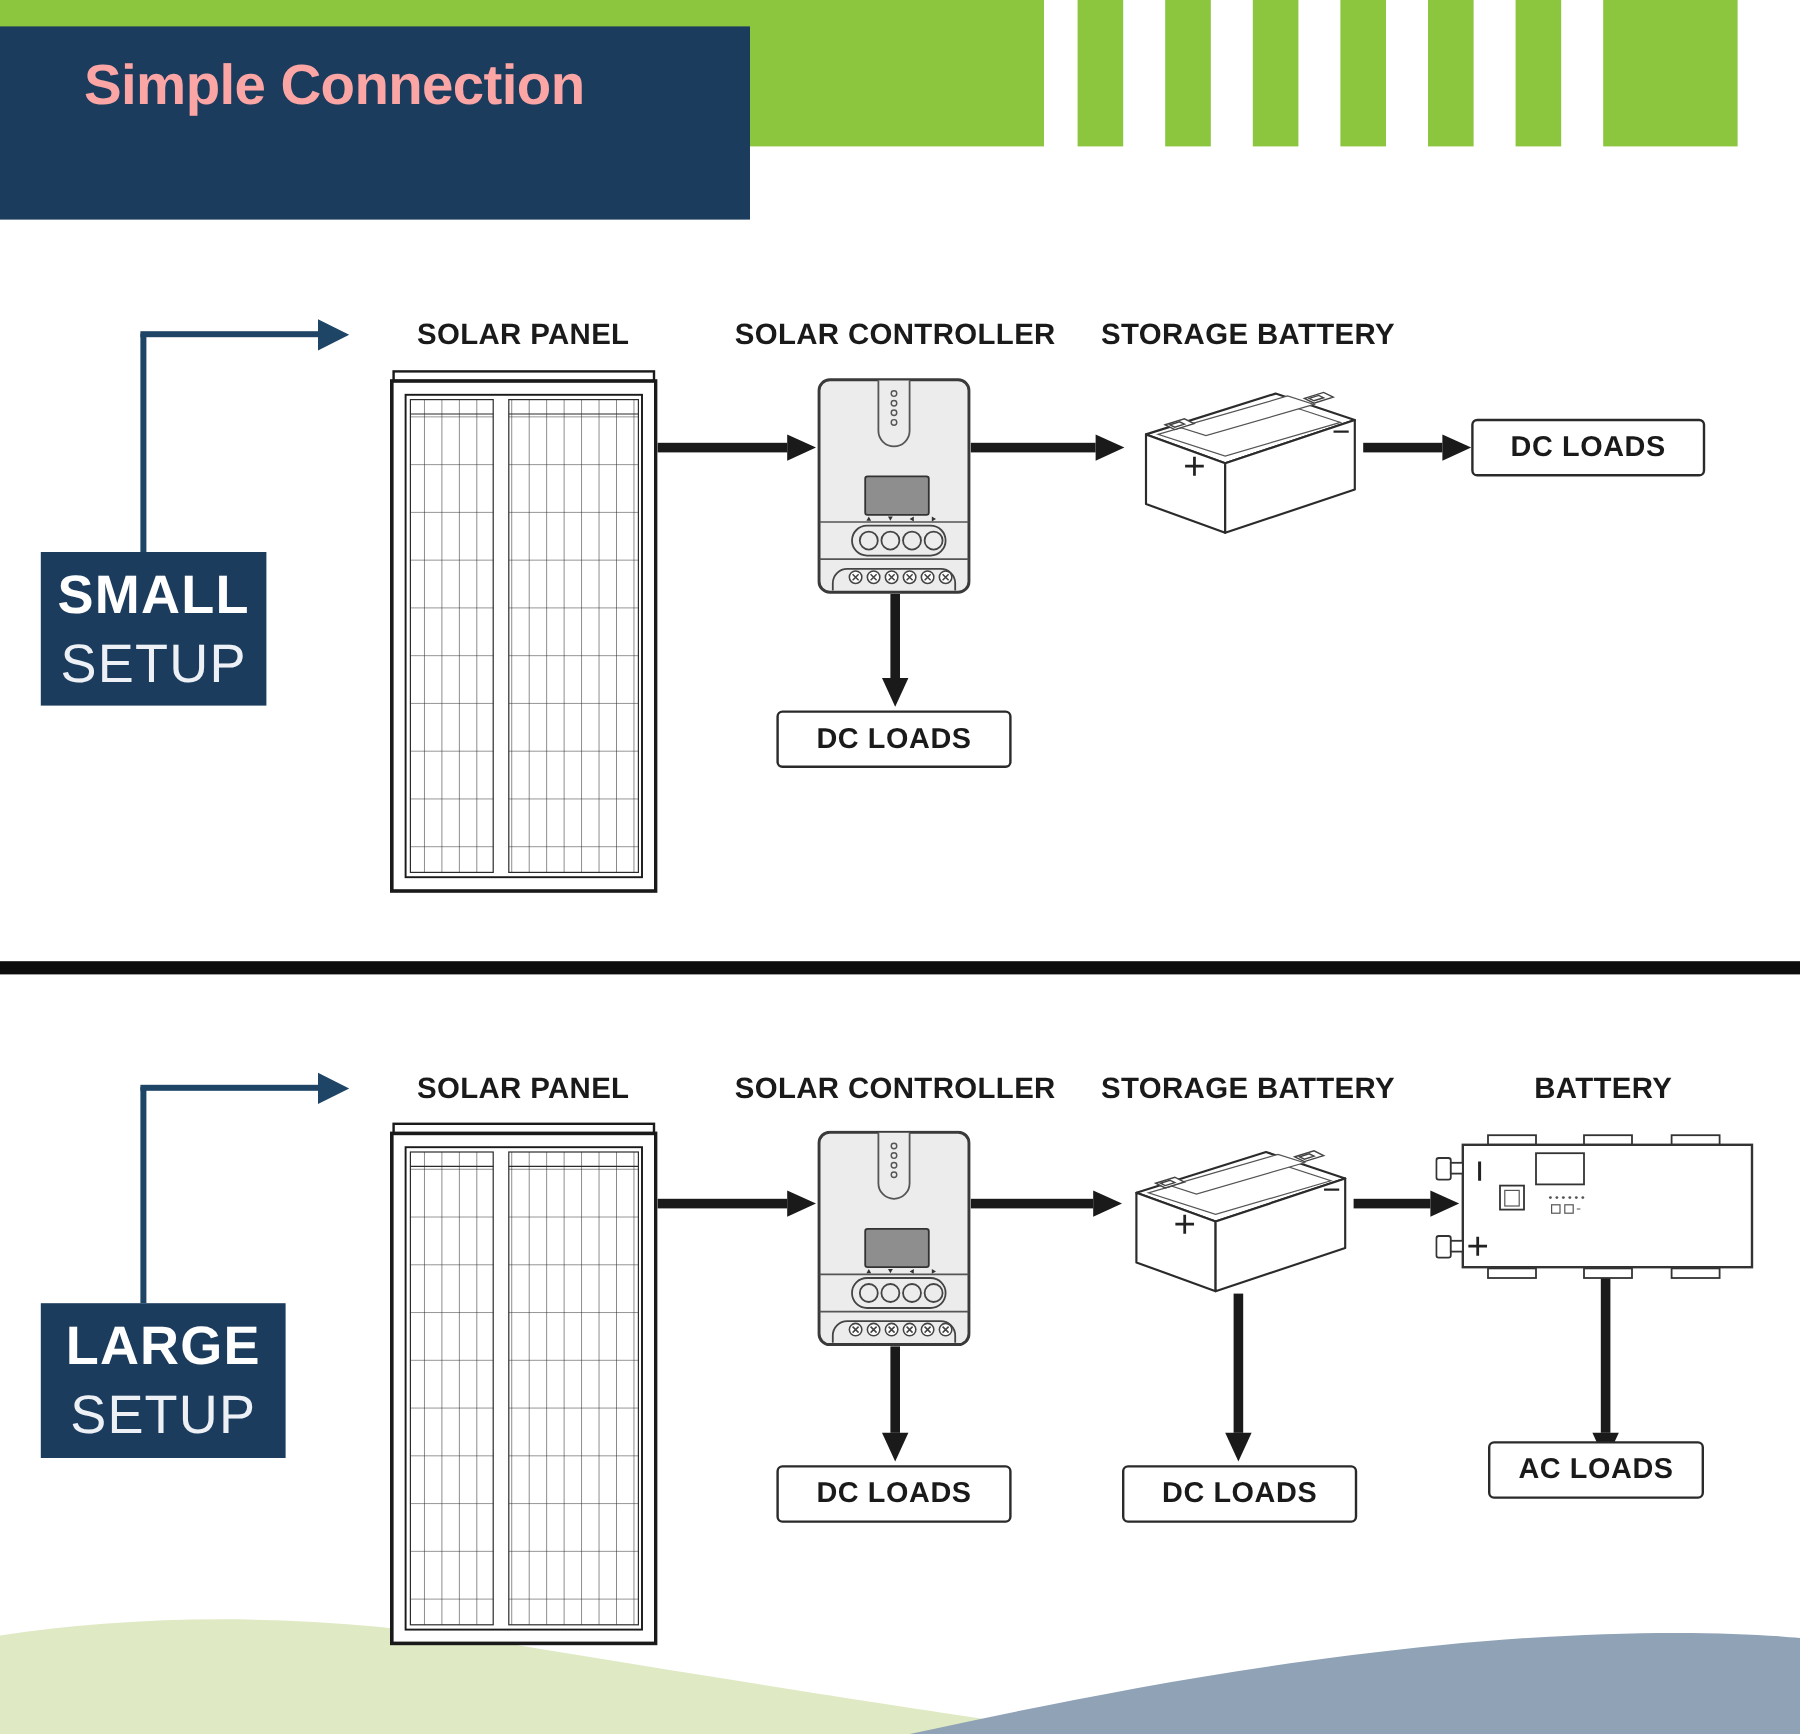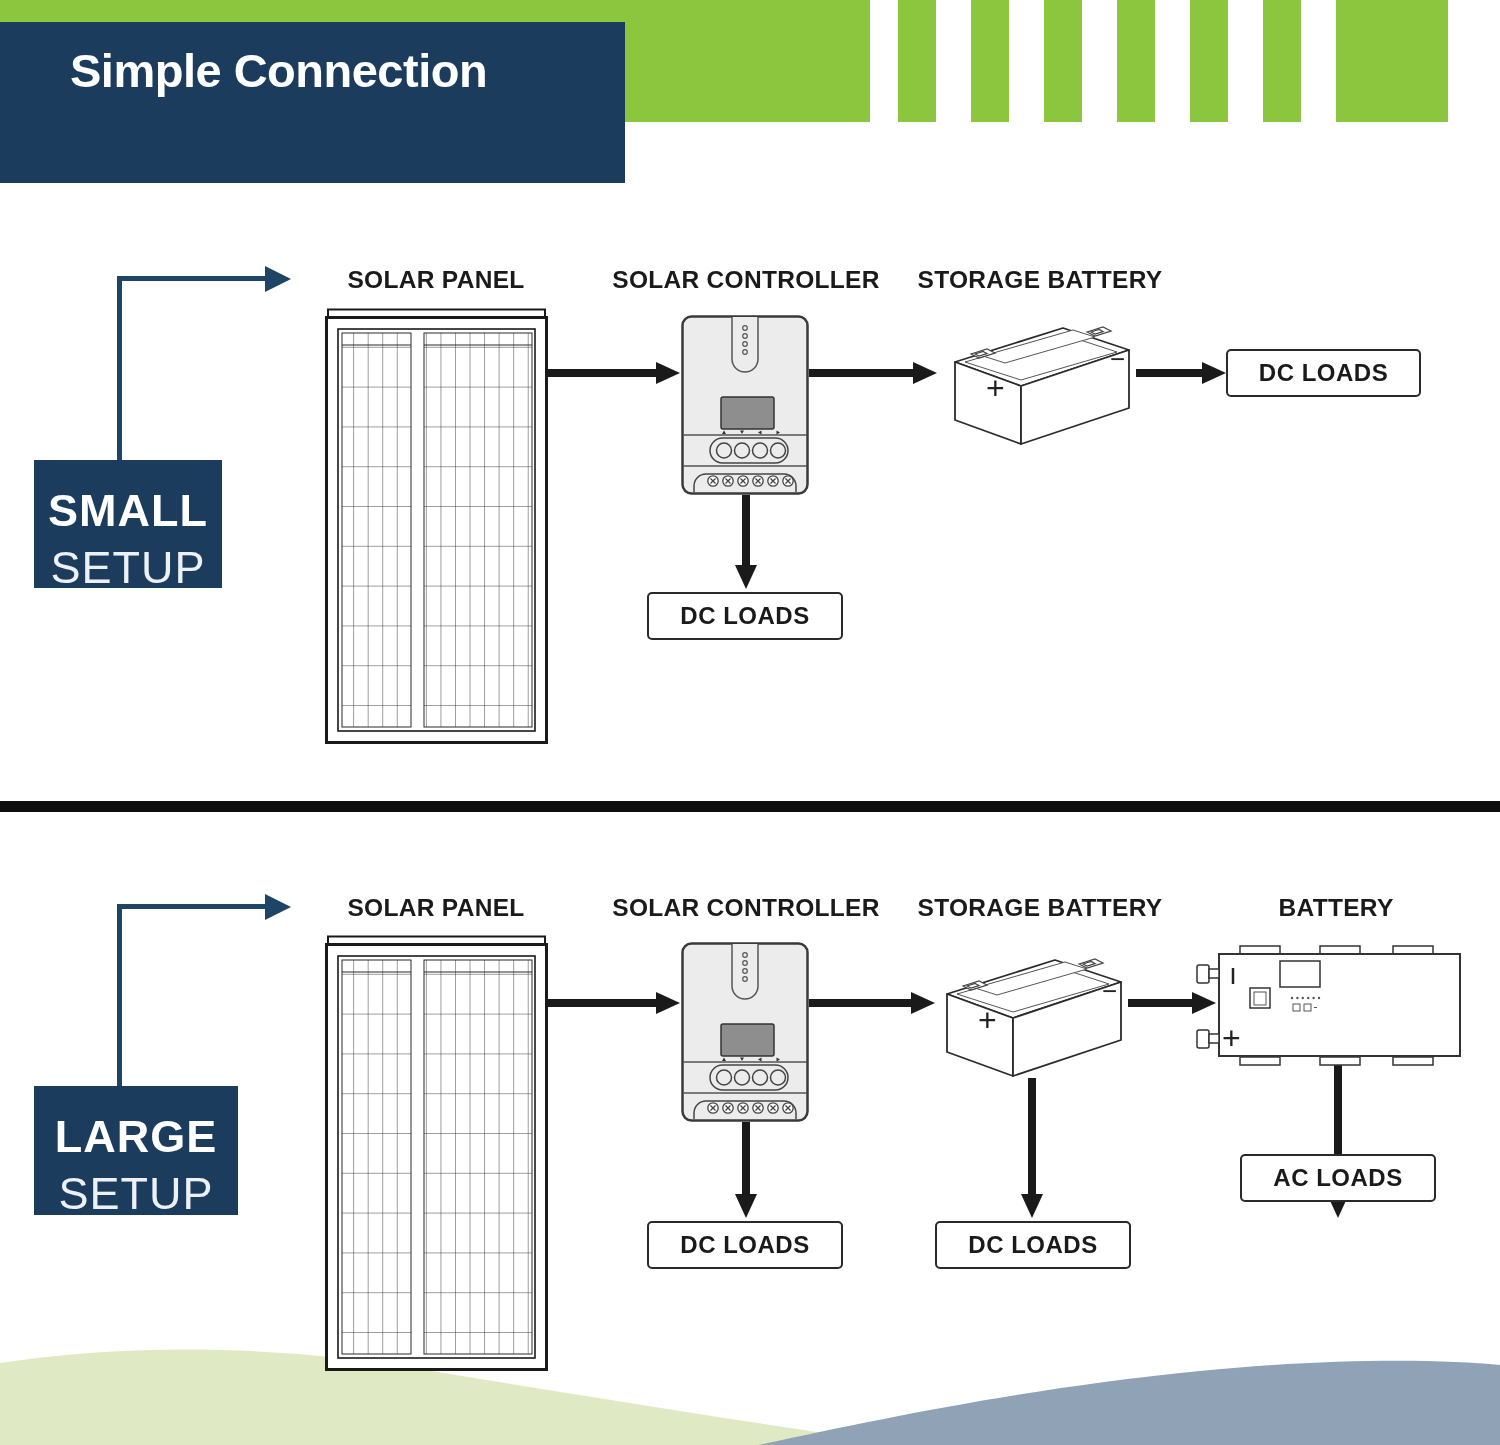--- a/index.html
+++ b/index.html
@@ -8,27 +8,27 @@
     --device-gray:#ECECEC; --lcd-gray:#8E8E8E;
   }
   *{margin:0;padding:0;box-sizing:border-box}
   html,body{width:1500px;height:1445px;background:#fff;overflow:hidden;
     font-family:"Liberation Sans","DejaVu Sans",sans-serif;}
   .canvas{position:relative;width:1500px;height:1445px;background:#fff;}
   .abs{position:absolute;}
 
   
   .green-block{background:var(--brand-green);}
-  .title-box{background:var(--navy);color:#ffffff;font-weight:bold;font-size:47px;
+  .title-box{background:var(--navy);color:#fca5a5;font-weight:bold;font-size:47px;
     letter-spacing:-0.5px;line-height:66px;padding:16px 0 0 70px;}
   .title-line2{margin-left:18px;}
 
   
   .setup-badge{background:var(--navy);color:#fff;text-align:center;
-    font-size:45px;line-height:57px;padding-top:22px;letter-spacing:1px;}
+    font-size:45px;line-height:57px;padding-top:7px;letter-spacing:1px;}
   .setup-badge .b1{font-weight:bold;display:block;}
   .setup-badge .b2{font-weight:400;display:block;color:#EDF1F5;}
 
   
   .nav-line{background:var(--connector-navy);}
   .nav-head-r{width:0;height:0;border-left:26px solid var(--connector-navy);
     border-top:13px solid transparent;border-bottom:13px solid transparent;}
 
   
   .arr-h{height:8px;background:var(--ink);}
@@ -255,17 +255,17 @@
   <div class="abs head-d" style="left:1021px;top:1194px;z-index:1"></div>
   <div class="abs arr-v" style="left:1334px;top:1065px;height:129px;z-index:1"></div>
   <div class="abs head-d" style="left:1327px;top:1194px;z-index:1"></div>
 
   <div class="abs loads-box" style="left:647px;top:1221px;width:196px;height:48px">
     <span>DC LOADS</span>
   </div>
   <div class="abs loads-box" style="left:935px;top:1221px;width:196px;height:48px">
     <span>DC LOADS</span>
   </div>
-  <div class="abs loads-box" style="left:1240px;top:1154px;width:196px;height:48px">
+  <div class="abs loads-box" style="left:1240px;top:1201px;width:180px;height:48px">
     <span>AC LOADS</span>
   </div>
 
 </div>
 
 </body></html>

